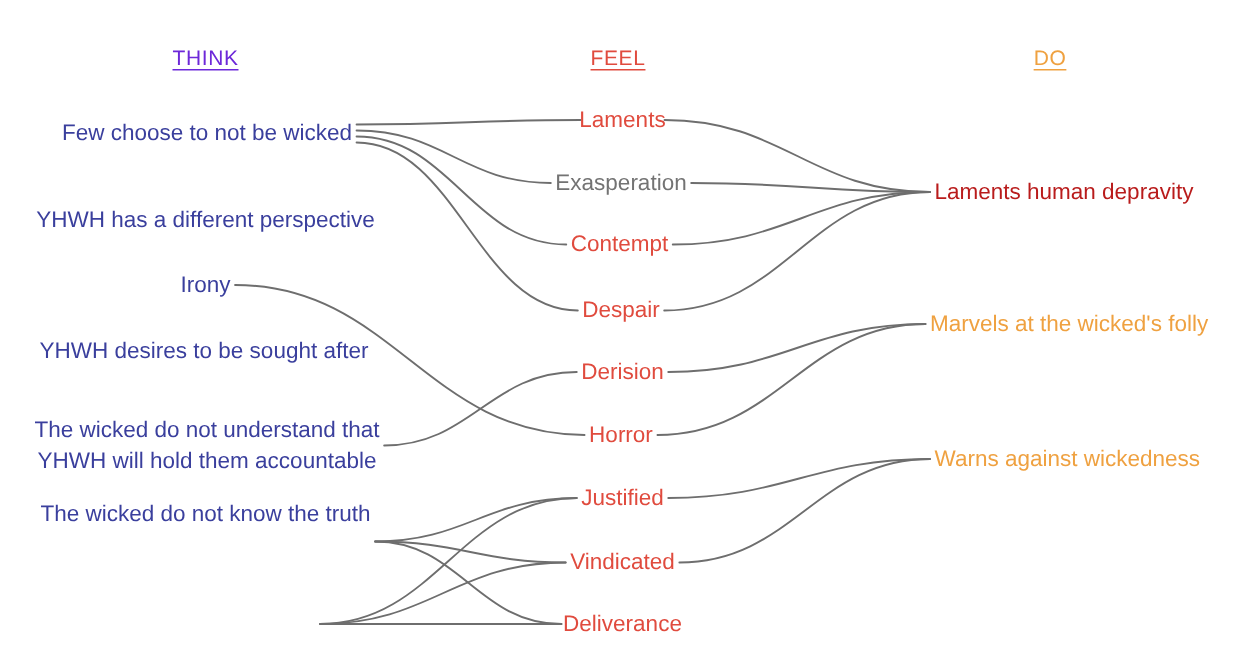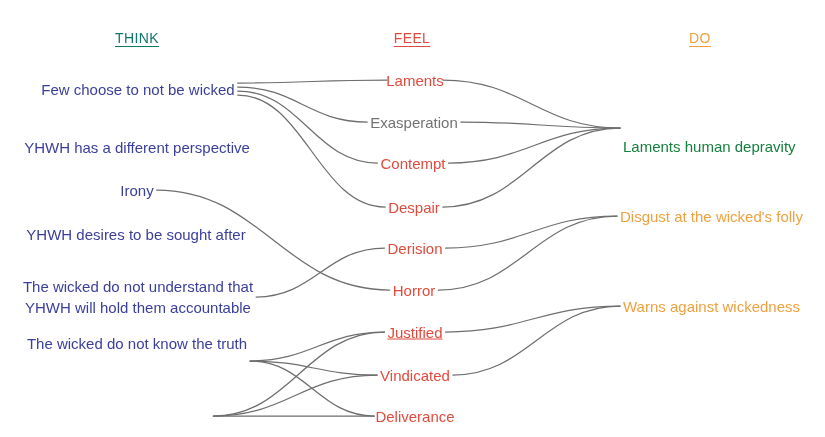--- a/index.html
+++ b/index.html
@@ -66,36 +66,36 @@
       <path d="M 443.0 80.0 C 522.7 80.0, 540.4 128.0, 620.0 128.0" stroke="#6e6e6e"></path>
       <path d="M 460.8 122.0 C 532.4 122.0, 548.4 128.0, 620.0 128.0" stroke="#6e6e6e"></path>
       <path d="M 448.5 163.0 C 525.7 163.0, 542.8 128.0, 620.0 128.0" stroke="#6e6e6e"></path>
       <path d="M 442.8 207.0 C 522.6 207.0, 540.3 128.0, 620.0 128.0" stroke="#6e6e6e"></path>
       <path d="M 445.5 248.0 C 522.7 248.0, 539.8 216.0, 617.0 216.0" stroke="#6e6e6e"></path>
       <path d="M 438.3 290.0 C 518.7 290.0, 536.6 216.0, 617.0 216.0" stroke="#6e6e6e"></path>
       <path d="M 445.5 332.0 C 524.0 332.0, 541.5 306.0, 620.0 306.0" stroke="#6e6e6e"></path>
       <path d="M 452.9 375.0 C 528.1 375.0, 544.8 306.0, 620.0 306.0" stroke="#6e6e6e"></path>
     </svg>
   <div class="nodes-layer" id="nodes">
-      <div class="header" style="left: 137px; top: 38px; color: #0f766e;">THINK</div>
+      <div class="header" style="left: 137px; top: 38px; color: #6d28d9;">THINK</div>
       <div class="header" style="left: 412px; top: 38px; color: rgb(224, 75, 62);">FEEL</div>
       <div class="header" style="left: 700px; top: 38px; color: rgb(239, 161, 64);">DO</div>
       <div class="node" style="left: 138px; top: 89px; color: rgb(58, 63, 157);">Few choose to not be wicked</div>
       <div class="node" style="left: 137px; top: 147px; color: rgb(58, 63, 157);">YHWH has a different perspective</div>
       <div class="node" style="left: 137px; top: 190px; color: rgb(58, 63, 157);">Irony</div>
       <div class="node" style="left: 136px; top: 234px; color: rgb(58, 63, 157);">YHWH desires to be sought after</div>
       <div class="node" style="left: 138px; top: 297px; color: rgb(58, 63, 157);">The wicked do not understand that
 YHWH will hold them accountable</div>
       <div class="node" style="left: 137px; top: 343px; color: rgb(58, 63, 157);">The wicked do not know the truth</div>
       <div class="node" style="left: 415px; top: 80px; color: rgb(224, 75, 62);">Laments</div>
       <div class="node" style="left: 414px; top: 122px; color: #737373;">Exasperation</div>
       <div class="node" style="left: 413px; top: 163px; color: rgb(224, 75, 62);">Contempt</div>
       <div class="node" style="left: 414px; top: 207px; color: rgb(224, 75, 62);">Despair</div>
       <div class="node" style="left: 415px; top: 248px; color: rgb(224, 75, 62);">Derision</div>
       <div class="node" style="left: 414px; top: 290px; color: rgb(224, 75, 62);">Horror</div>
-      <div class="node" style="left: 415px; top: 332px; color: rgb(224, 75, 62); text-decoration: underline;">Justified</div>
+      <div class="node" style="left: 415px; top: 332px; color: rgb(224, 75, 62);">Justified</div>
       <div class="node" style="left: 415px; top: 375px; color: rgb(224, 75, 62);">Vindicated</div>
       <div class="node" style="left: 415px; top: 416px; color: rgb(224, 75, 62);">Deliverance</div>
-      <div class="node align-left" style="left: 623px; top: 128px; color: #15803d; margin-top: 18px;">Laments human depravity</div>
-      <div class="node align-left" style="left: 620px; top: 216px; color: rgb(239, 161, 64);">Disgust at the wicked's folly</div>
+      <div class="node align-left" style="left: 623px; top: 128px; color: #b91c1c;">Laments human depravity</div>
+      <div class="node align-left" style="left: 620px; top: 216px; color: rgb(239, 161, 64);">Marvels at the wicked's folly</div>
       <div class="node align-left" style="left: 623px; top: 306px; color: rgb(239, 161, 64);">Warns against wickedness</div>
     </div>
 </div>
 
 </body></html>

